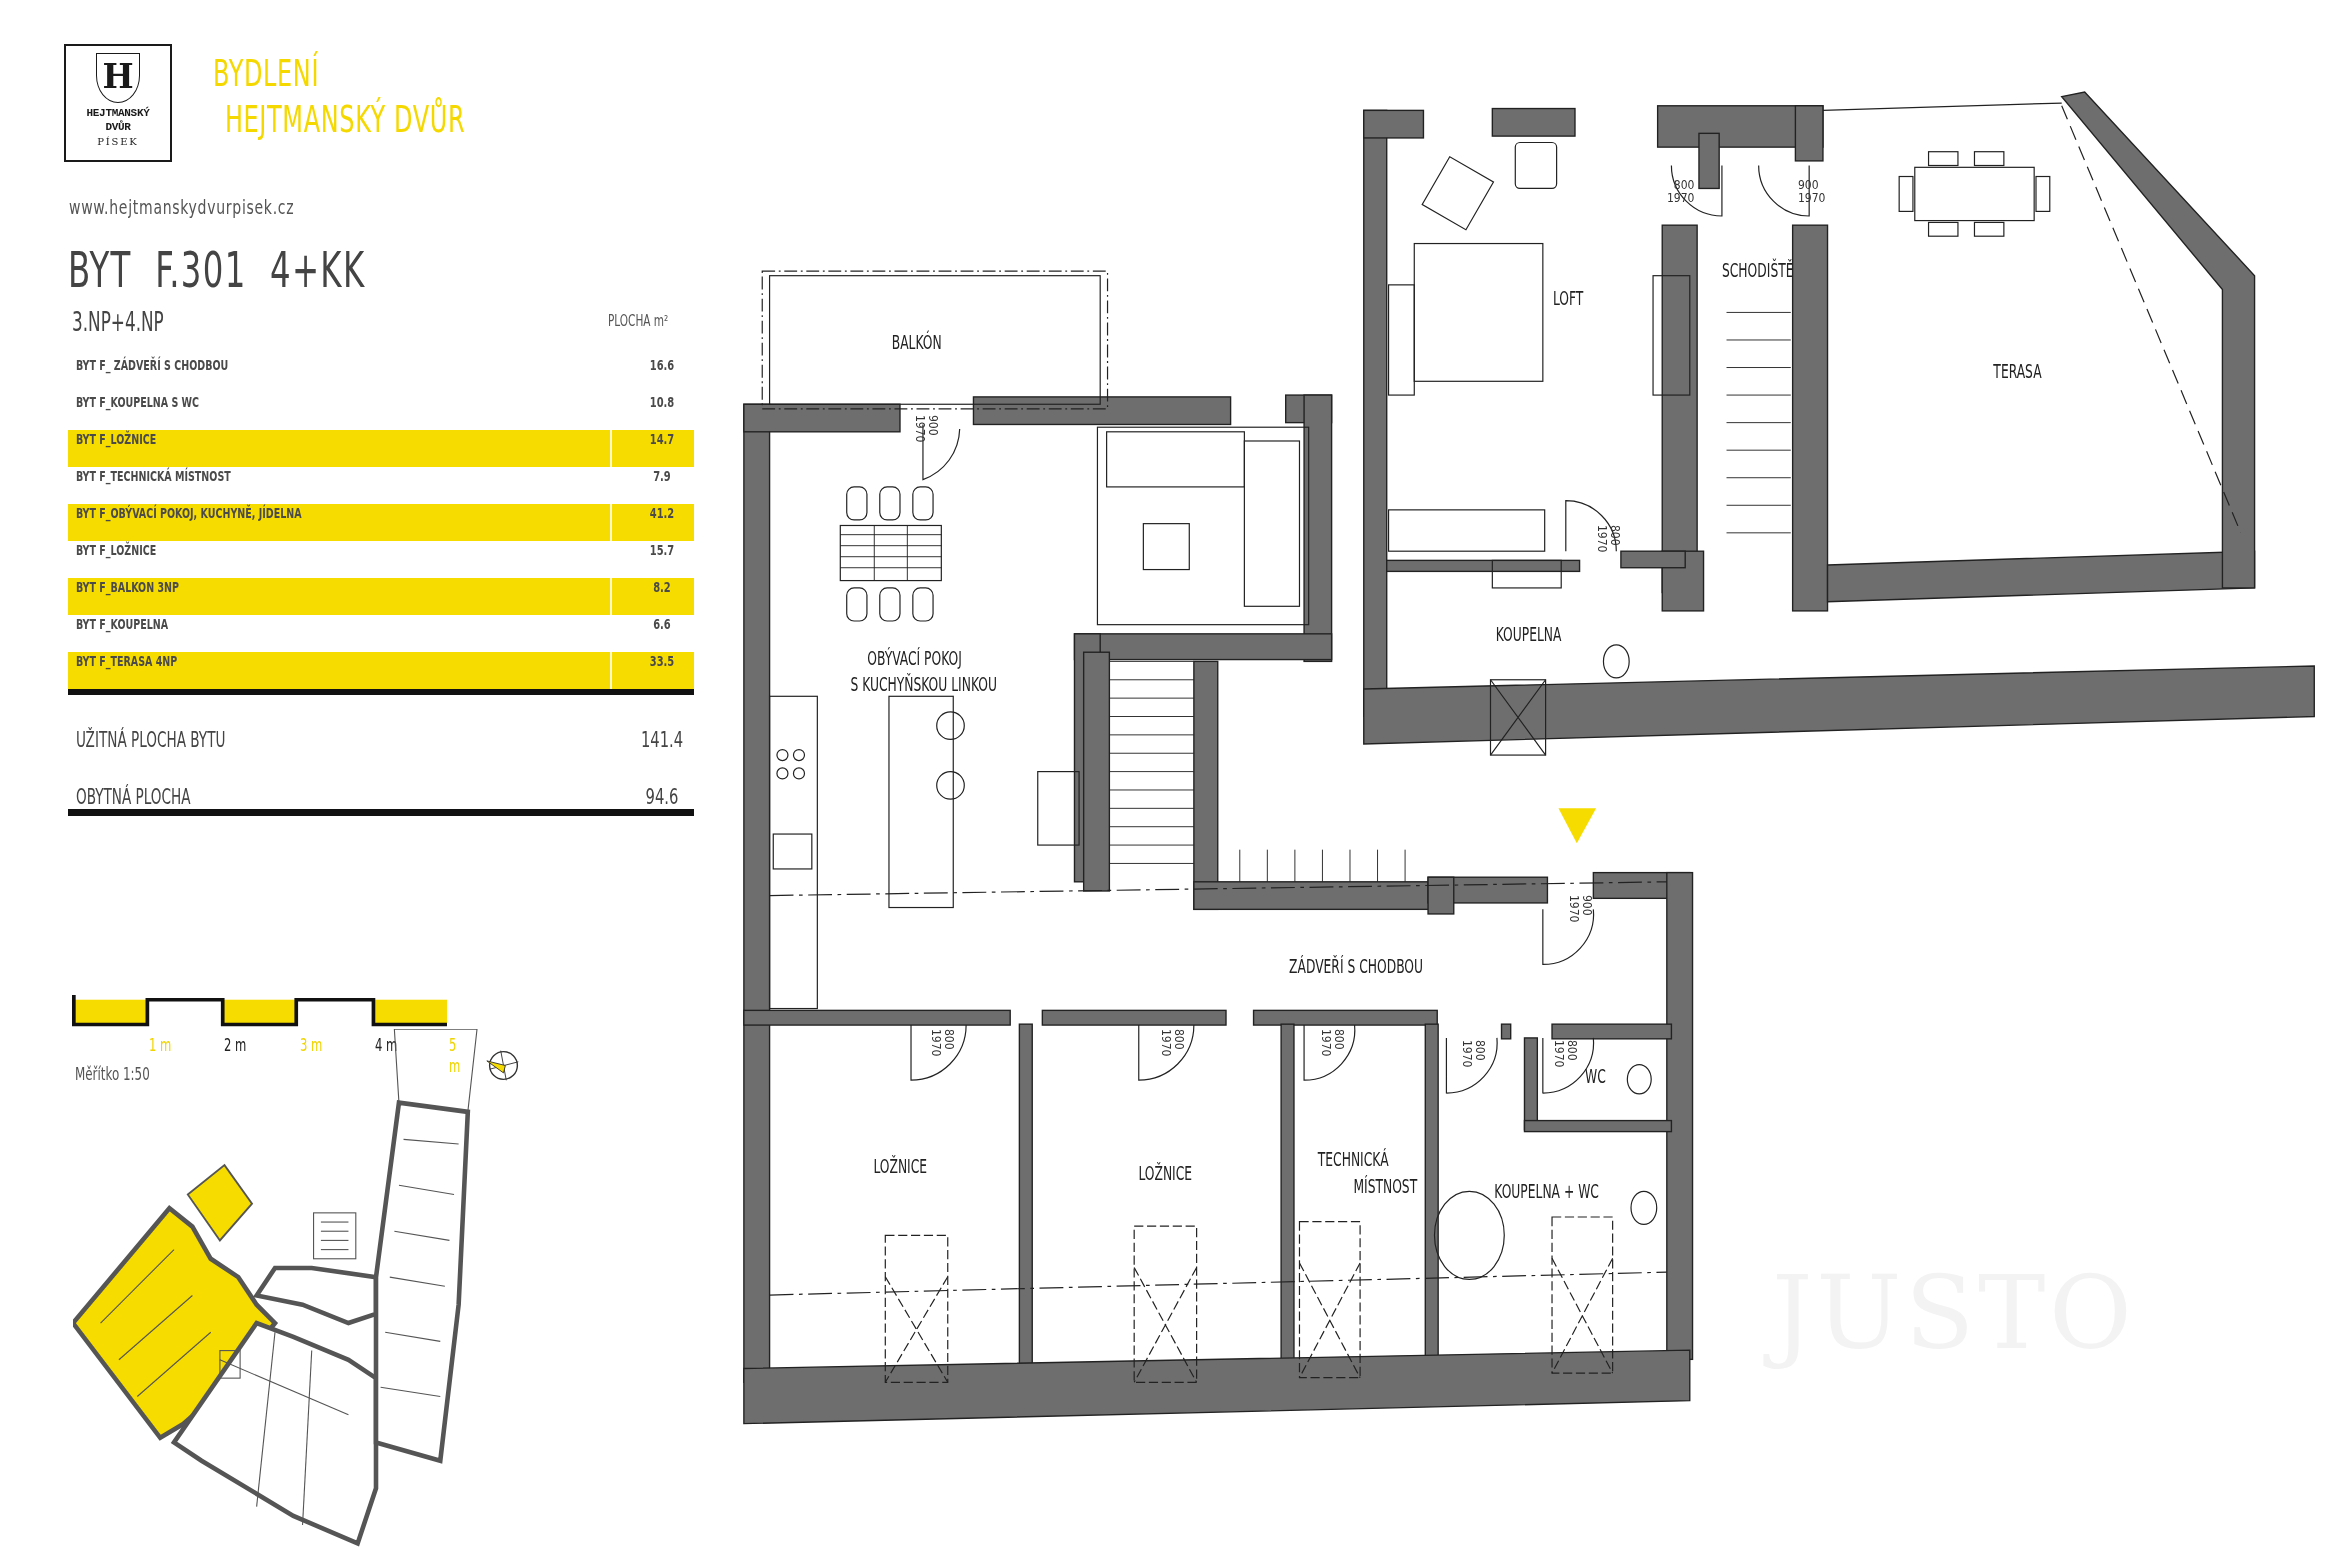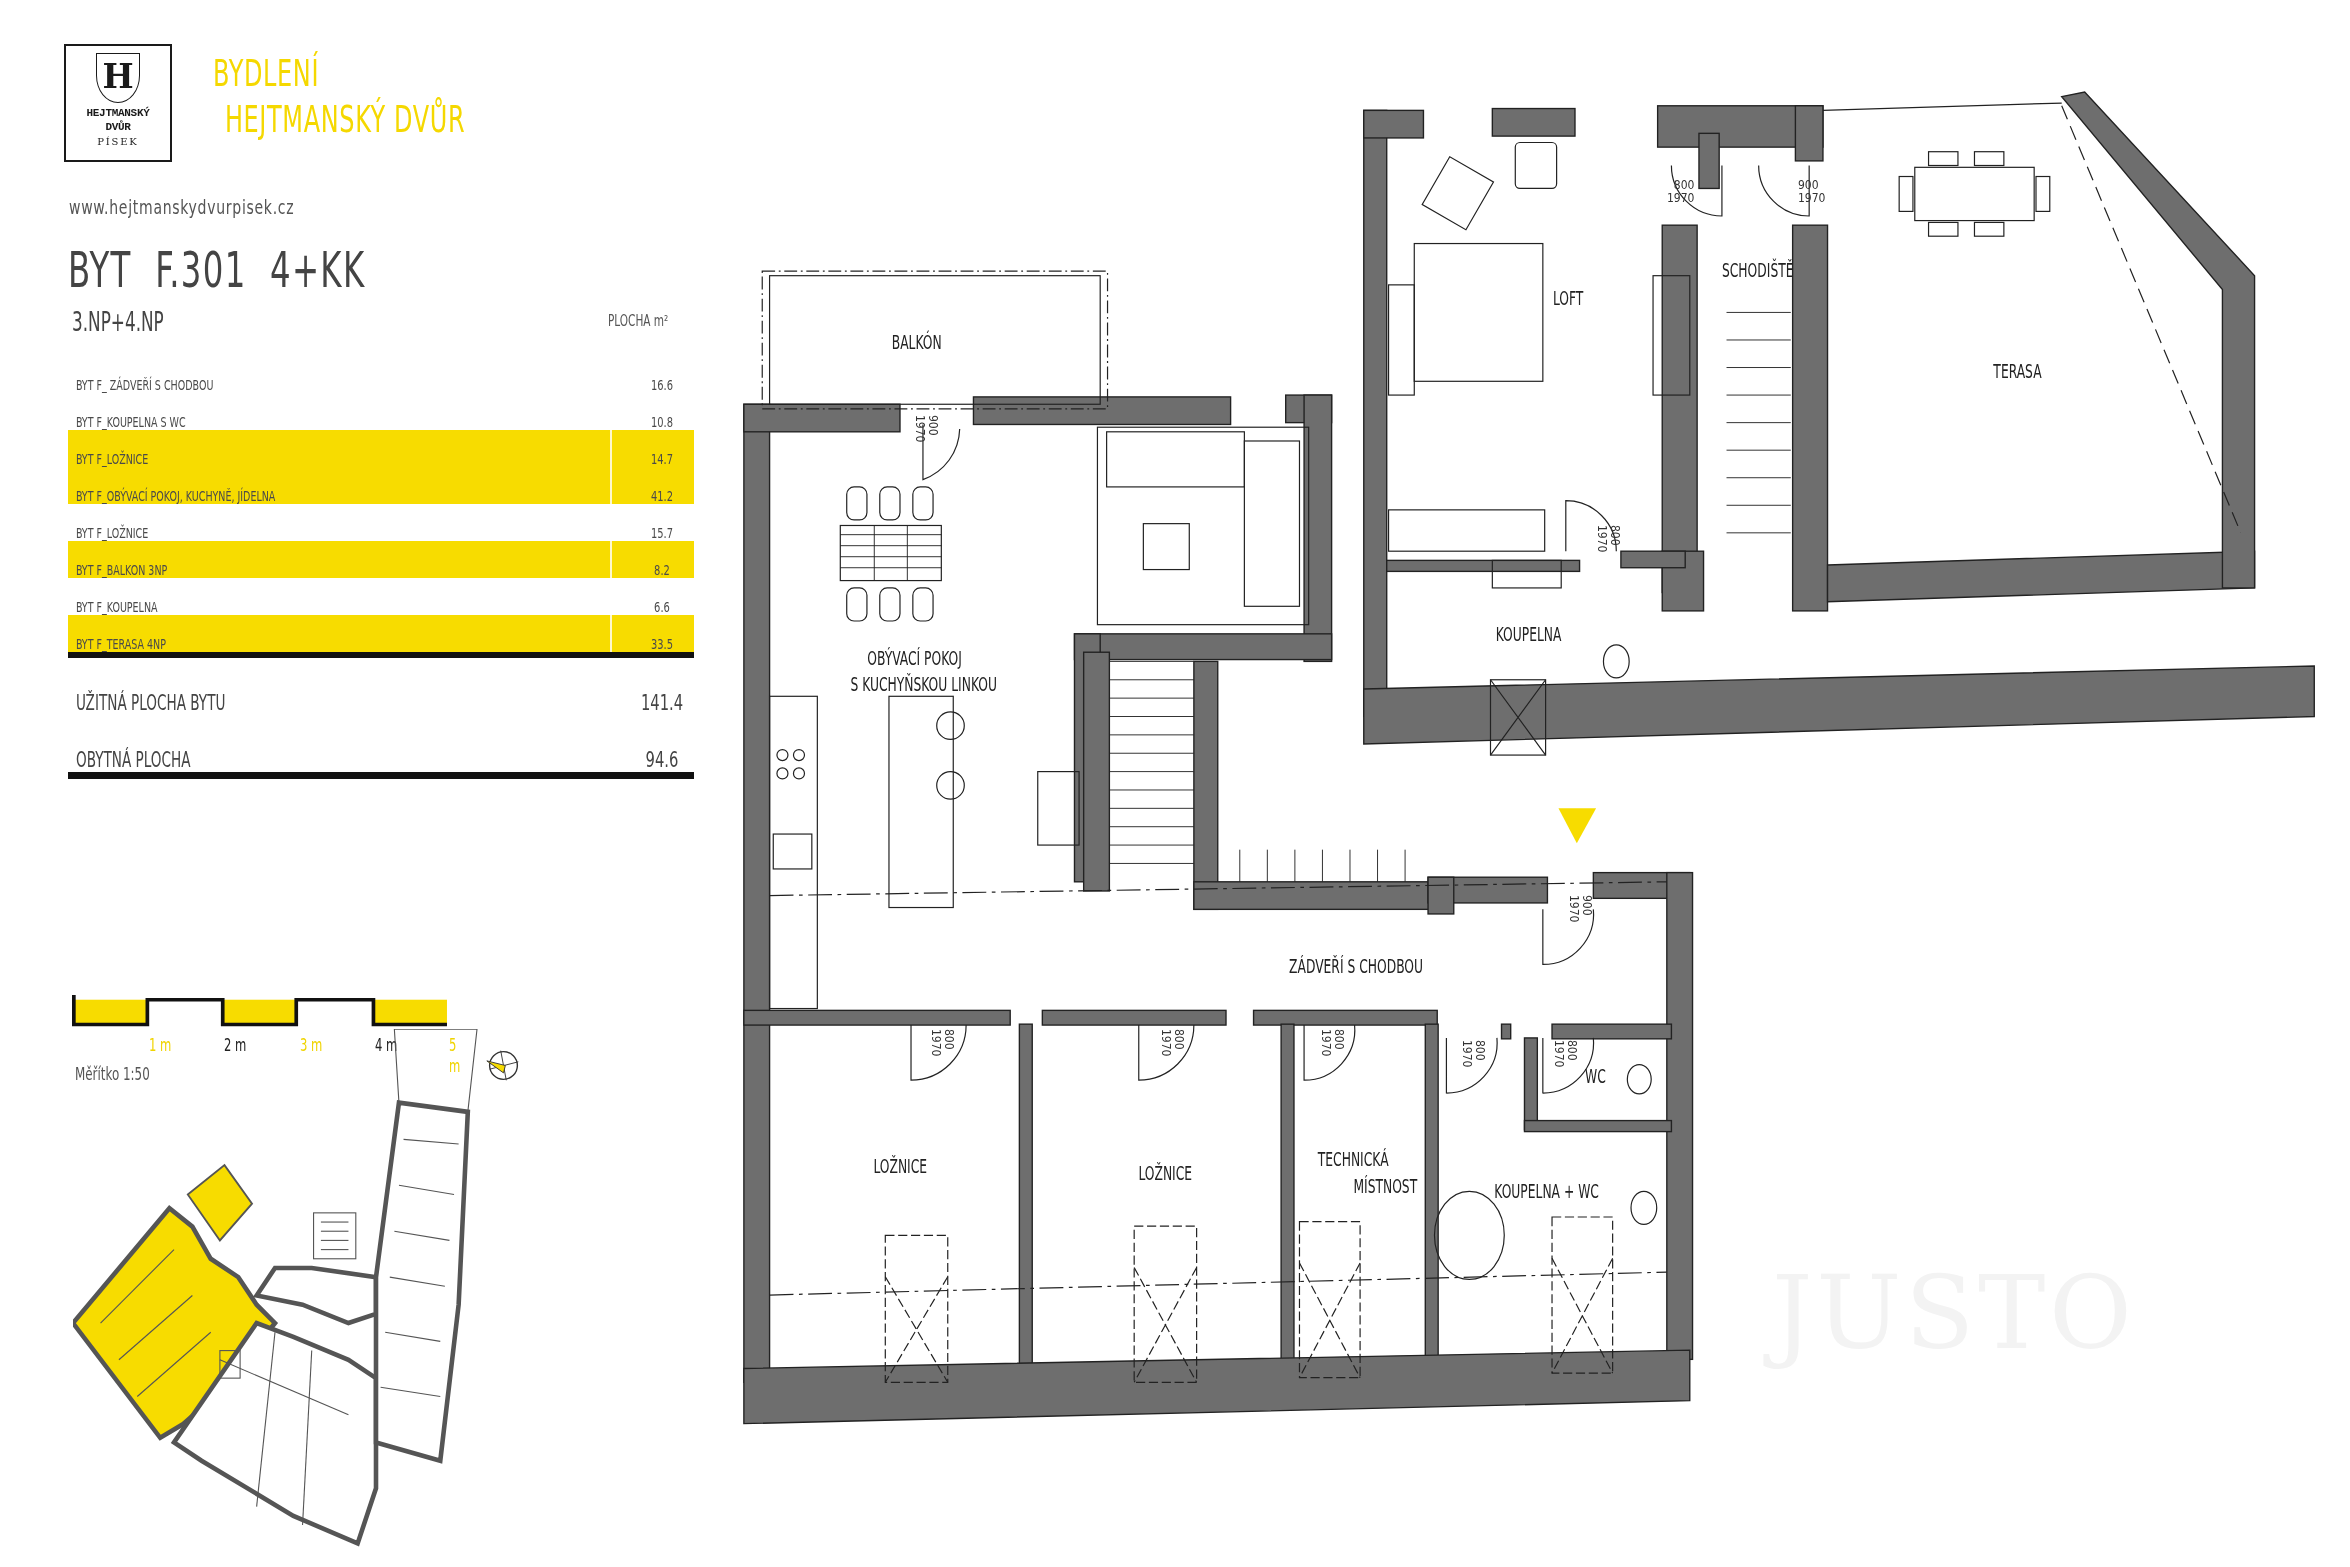--- a/index.html
+++ b/index.html
@@ -10,21 +10,21 @@
   .logo .shield{width:42px;height:48px;margin:7.3px auto 3.7px;border:1.8px solid #1a1a1a;border-radius:0 0 22px 22px / 0 0 27.5px 27.5px;font-family:"DejaVu Serif",serif;font-weight:bold;font-size:33px;line-height:46px;color:#1a1a1a;}
   .logo .l1{font-family:Liberation Mono, monospace;font-weight:bold;font-size:11px;color:#1a1a1a;line-height:13.8px;letter-spacing:-0.3px;}
   .logo .l2{font-family:"DejaVu Serif",serif;font-size:10px;letter-spacing:1.8px;color:#1a1a1a;margin-top:1.8px;}
   .brand{left:213px;top:51px;color:#f5d800;font-size:37px;line-height:46px;transform:scaleX(0.72);transform-origin:left top;letter-spacing:0.9px;}
   .brand div:nth-child(2){margin-left:16.5px;}
   .url{left:69px;top:195px;font-size:20px;color:#555;transform:scaleX(0.78);transform-origin:left top;letter-spacing:0.9px;}
   .apt-title{left:68px;top:241px;font-size:50px;color:#444;transform:scaleX(0.72);transform-origin:left top;letter-spacing:1.8px;word-spacing:16.5px;}
   .floors{left:72px;top:307px;font-size:26px;color:#444;transform:scaleX(0.72);transform-origin:left top;}
   .plocha-h{left:608px;top:312px;font-size:15.6px;color:#555;transform:scaleX(0.75);transform-origin:left top;}
   .table{left:68px;top:356px;width:626px;}
-  .row{height:37px;position:relative;display:flex;align-items:flex-end;}
+  .row{height:37px;position:relative;display:flex;align-items:flex-start;font-weight:bold;}
   .row.hl{background:#f7dc00;}
   .row.hl::after{content:"";position:absolute;left:542px;top:0;width:1.8px;height:100%;background:#fff;opacity:.8;}
   .row .lbl{padding-left:11px;font-size:14.7px;color:#4a4a4a;transform:scaleX(0.72);transform-origin:left center;white-space:nowrap;}
   .row .val{position:absolute;left:562px;width:64px;text-align:center;font-size:14.7px;color:#4a4a4a;transform:scaleX(0.75);}
   .bar{height:6.4px;background:#111;}
   .sum{height:57px;position:relative;display:flex;align-items:flex-end;}
   .sum .lbl{padding-left:11px;font-size:21px;color:#444;transform:scaleX(0.72);transform-origin:left center;white-space:nowrap;font-weight:500;}
   .sum .val{position:absolute;left:562px;width:64px;text-align:center;font-size:21px;color:#444;transform:scaleX(0.78);}
   .scale{left:72px;top:995px;}
   .scale-lbl{position:absolute;top:39px;font-size:18.4px;transform:scaleX(0.7);transform-origin:left top;}
@@ -57,20 +57,24 @@
       <span class="lbl">BYT F_ ZÁDVEŘÍ S CHODBOU</span>
       <span class="val">16.6</span>
     </div>
   <div class="row">
       <span class="lbl">BYT F_KOUPELNA S WC</span>
       <span class="val">10.8</span>
     </div>
   <div class="row hl">
       <span class="lbl">BYT F_LOŽNICE</span>
       <span class="val">14.7</span>
+    </div>
+  <div class="row">
+      <span class="lbl">BYT F_TECHNICKÁ MÍSTNOST</span>
+      <span class="val">7.9</span>
     </div>
   <div class="row hl">
       <span class="lbl">BYT F_OBÝVACÍ POKOJ, KUCHYNĚ, JÍDELNA</span>
       <span class="val">41.2</span>
     </div>
   <div class="row">
       <span class="lbl">BYT F_LOŽNICE</span>
       <span class="val">15.7</span>
     </div>
   <div class="row hl">

